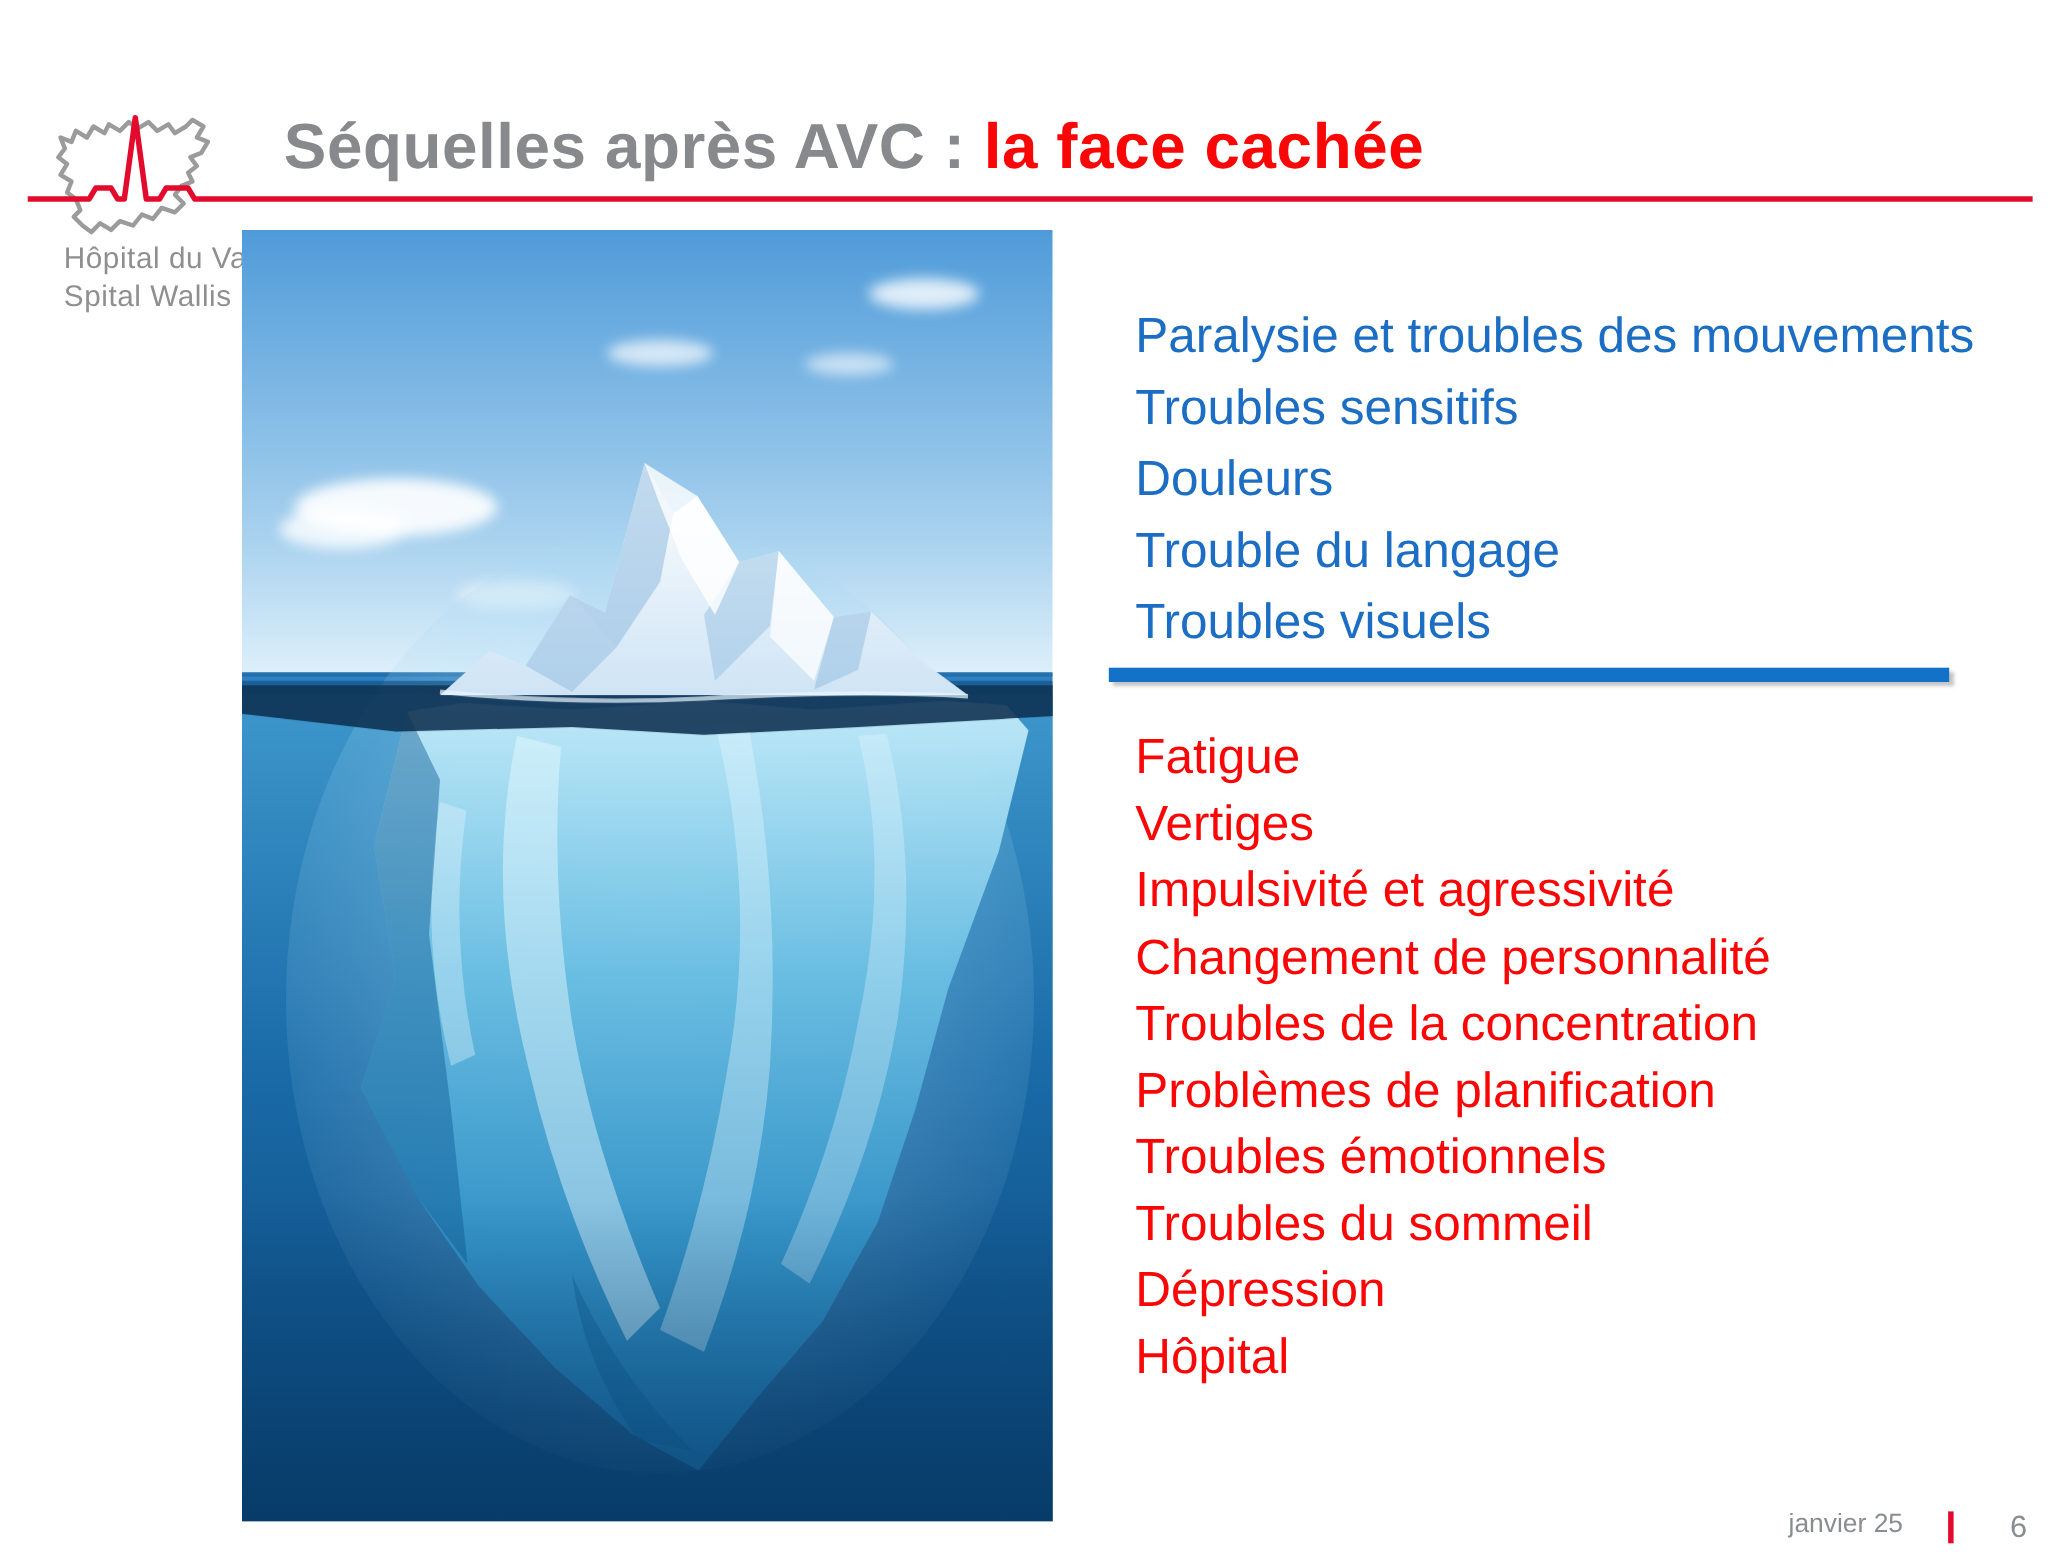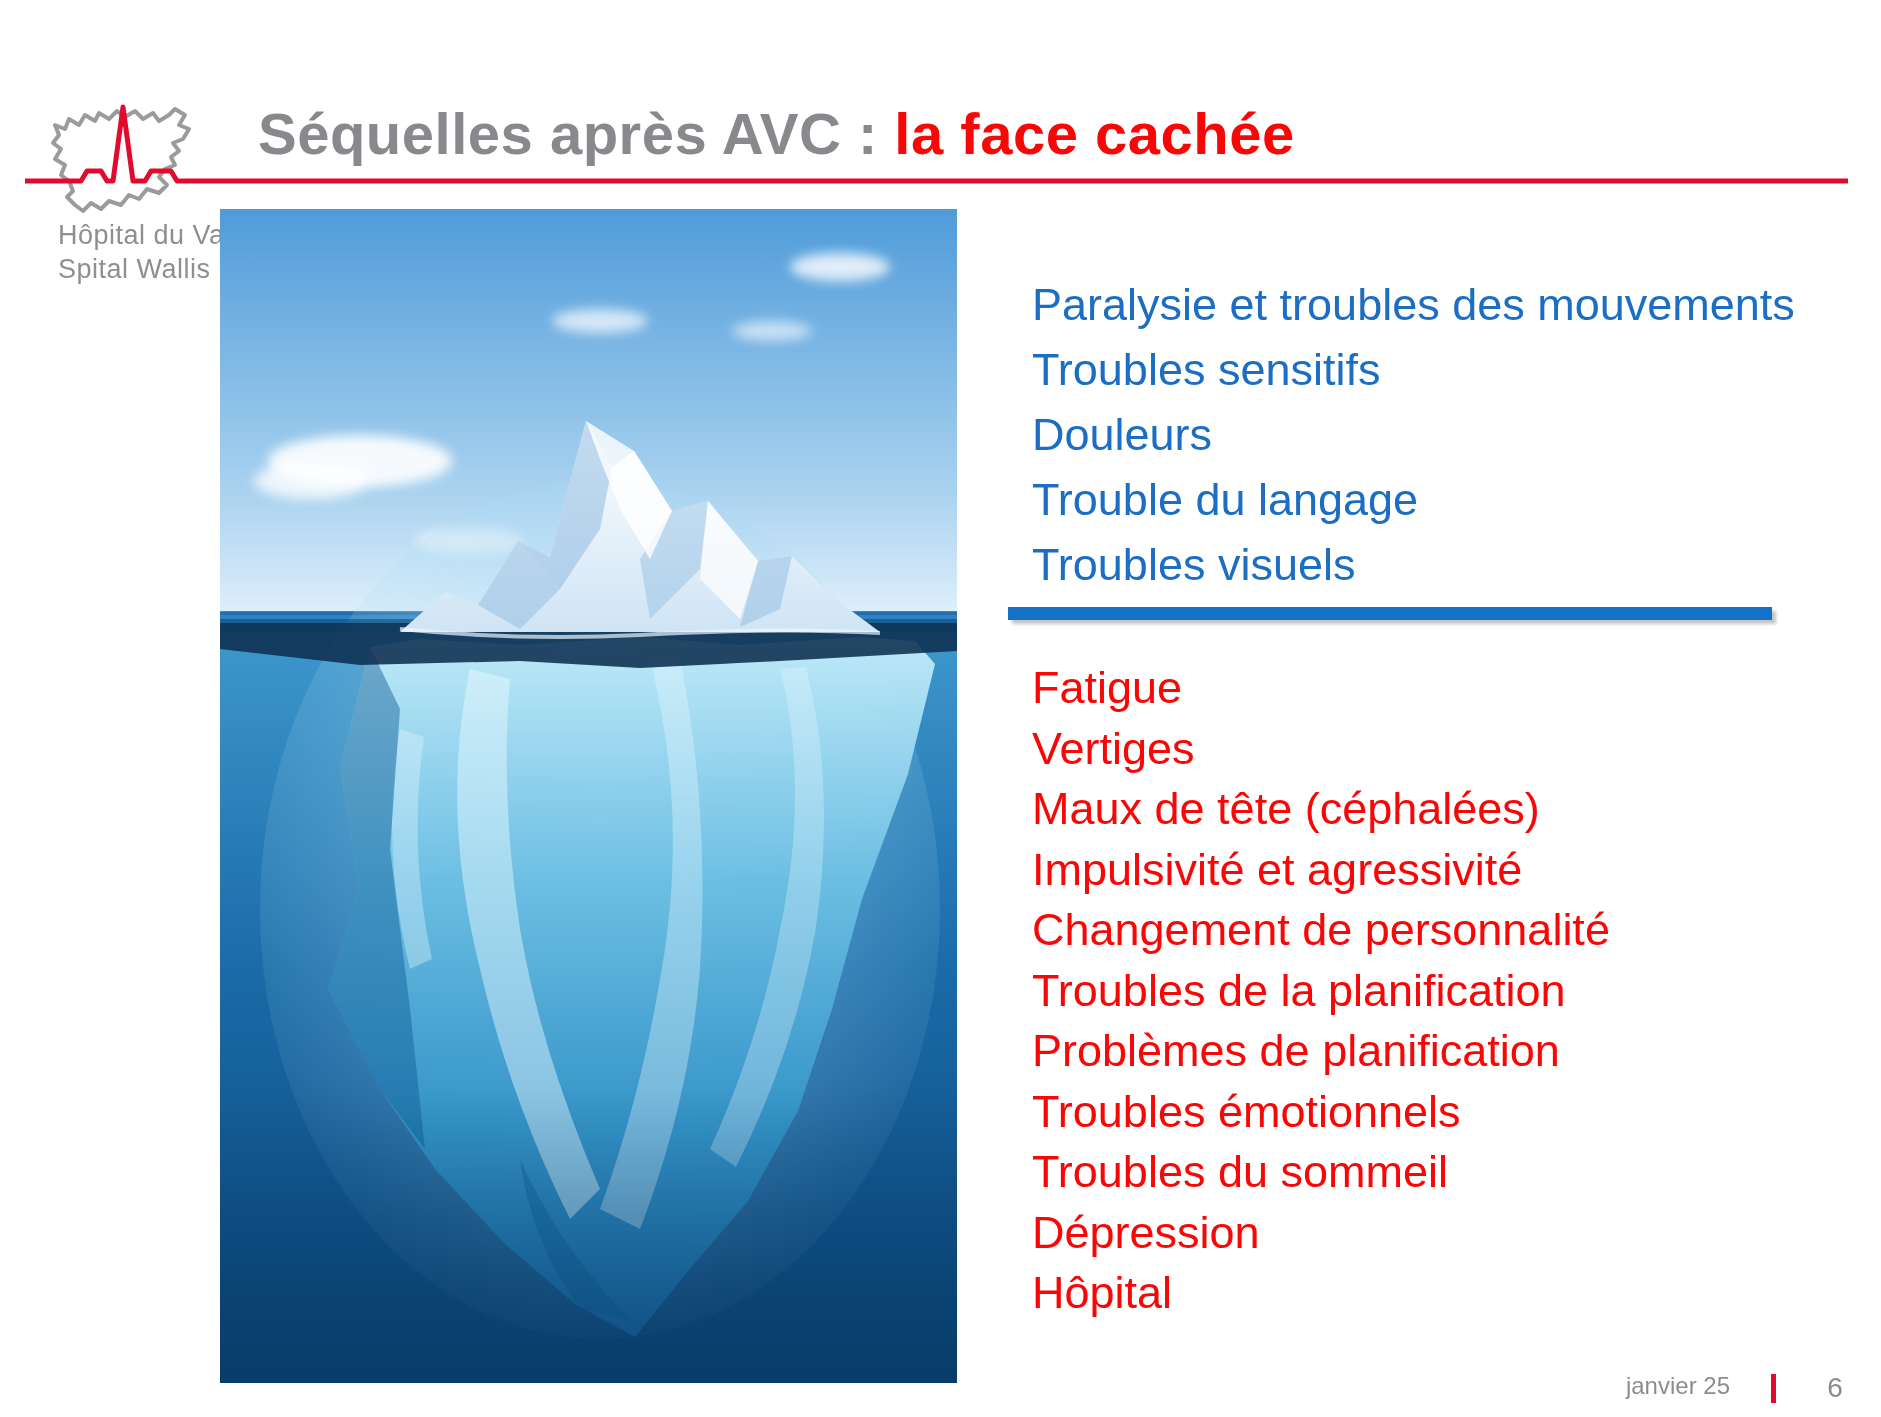--- a/index.html
+++ b/index.html
@@ -155,24 +155,23 @@
     <div class="list-line">Douleurs</div>
     <div class="list-line">Trouble du langage</div>
     <div class="list-line">Troubles visuels</div>
   </div>
 
 <div class="divider"></div>
 
 <div class="list hidden-list">
     <div class="list-line">Fatigue</div>
     <div class="list-line">Vertiges</div>
-    <div class="list-line">Maux de tête (céphalées)</div>
     <div class="list-line">Impulsivité et agressivité</div>
     <div class="list-line">Changement de personnalité</div>
-    <div class="list-line">Troubles de la planification</div>
+    <div class="list-line">Troubles de la concentration</div>
     <div class="list-line">Problèmes de planification</div>
     <div class="list-line">Troubles émotionnels</div>
     <div class="list-line">Troubles du sommeil</div>
     <div class="list-line">Dépression</div>
     <div class="list-line">Hôpital</div>
   </div>
 
 <div class="footer-date">janvier 25</div>
 <div class="footer-bar"></div>
 <div class="footer-page">6</div>

